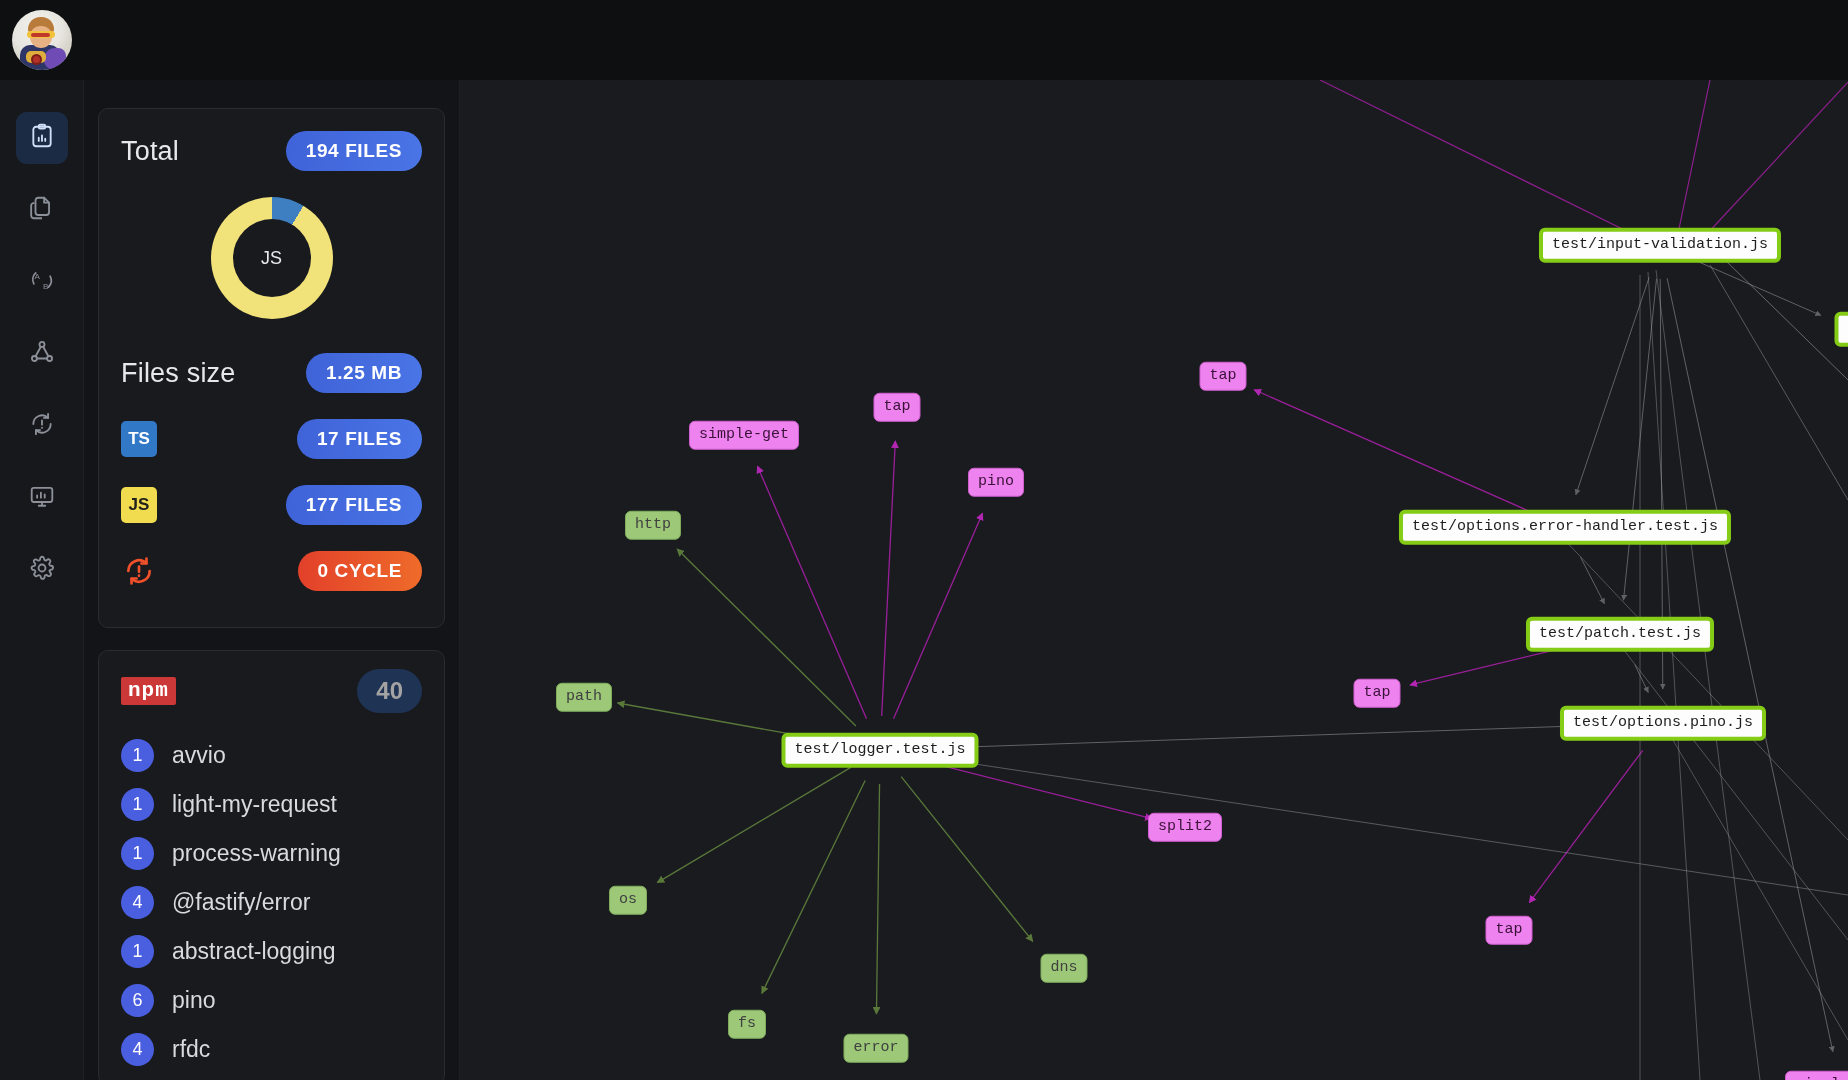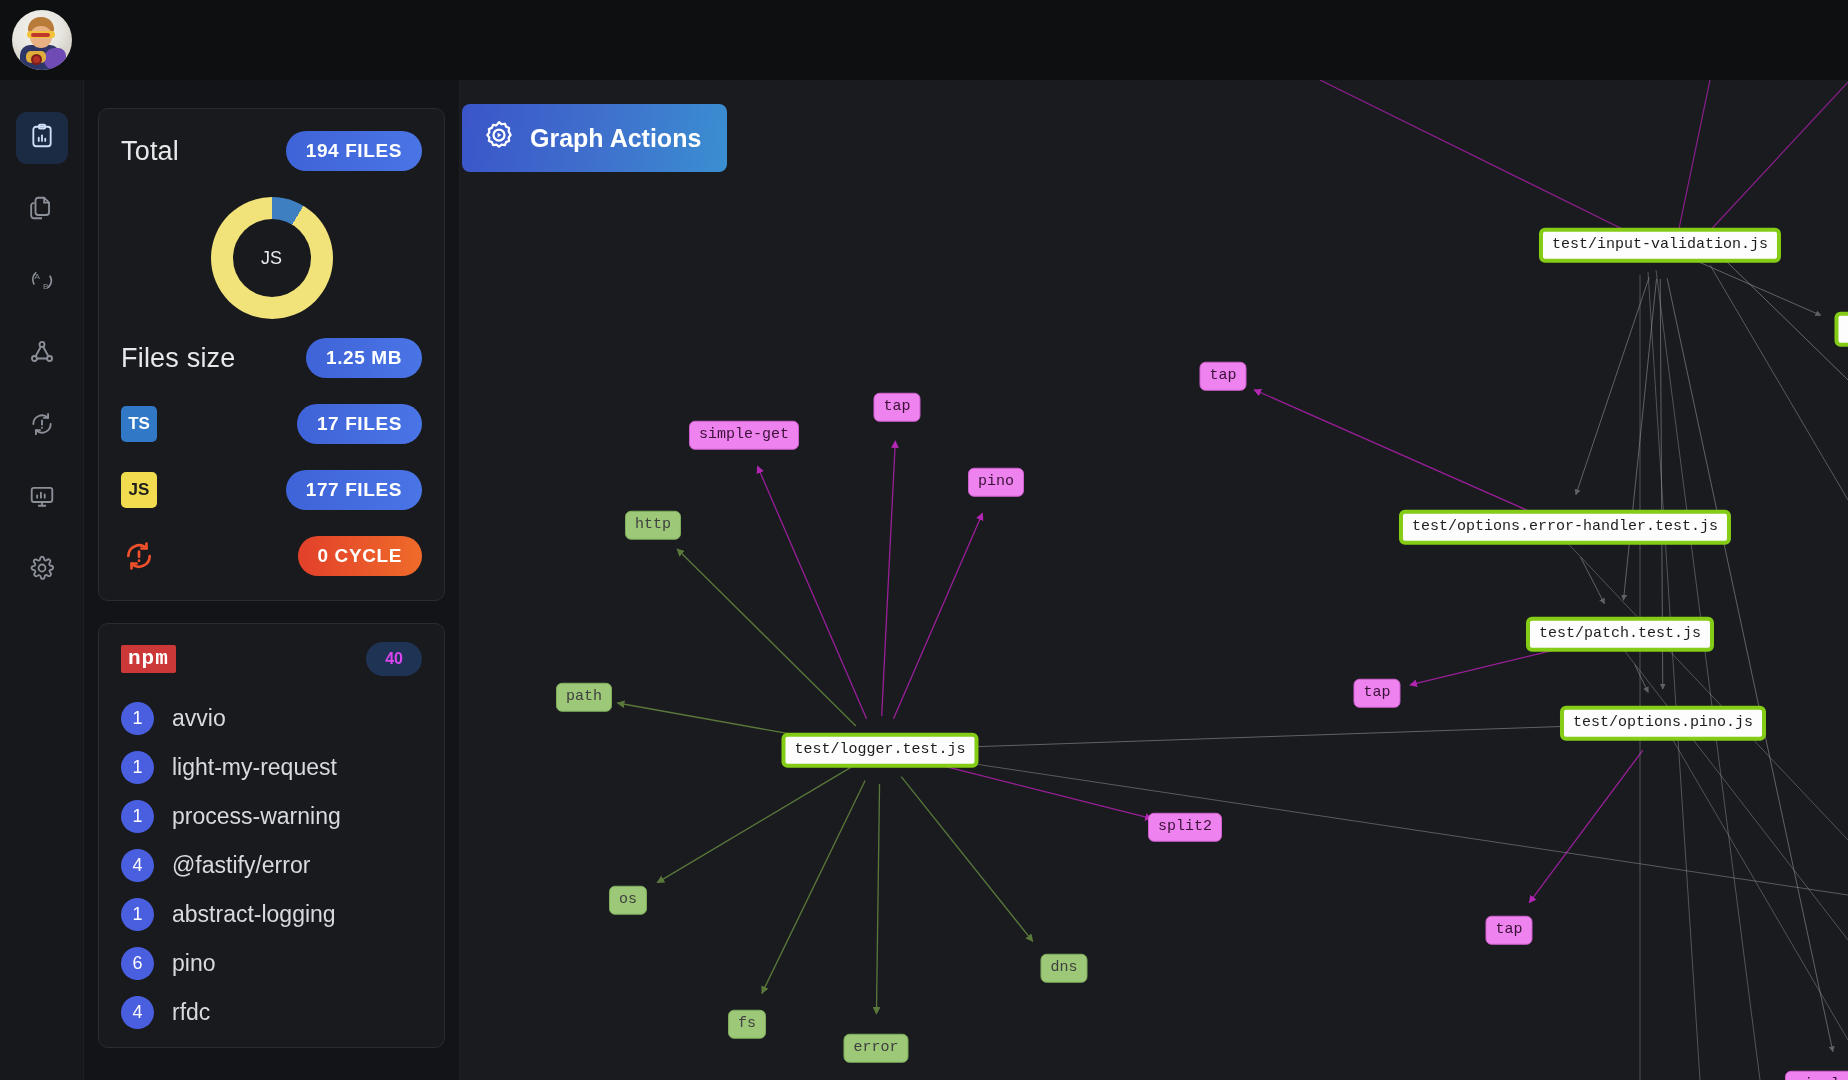--- a/index.html
+++ b/index.html
@@ -47,21 +47,21 @@
   .rail-btn svg { width: 26px; height: 26px; }
 
   
   #panel {
     position: absolute; left: 84px; top: 80px; width: 376px; height: 1000px;
     background: #131417; border-right: 1px solid #1d1f23; padding: 28px 14px 0 14px;
     overflow: hidden; z-index: 10;
   }
   .card {
     background: #191a1e; border: 1px solid #2a2c31; border-radius: 10px;
-    padding: 22px 22px 24px 22px;
+    padding: 22px 22px 36px 22px;
   }
   .card + .card { margin-top: 22px; }
   .row { display: flex; align-items: center; justify-content: space-between; }
   .row + .row { margin-top: 26px; }
   .row-label { color: #e6e8ea; font-size: 27px; font-weight: 400; letter-spacing: .2px; }
   .pill {
     border-radius: 999px; color: #fff; font-weight: 700; font-size: 19px;
     padding: 9px 20px; letter-spacing: .6px; white-space: nowrap;
   }
   .pill.blue { background: linear-gradient(90deg,#3f63d8 0%,#4a75e6 100%); }
@@ -89,21 +89,21 @@
   .cycle-ico svg { width: 32px; height: 32px; }
 
   
   #npm-card { padding: 18px 22px 10px 22px; }
   .npm-logo {
     display: inline-flex; align-items: center; justify-content: center;
     background: #cb3837; color: #fff; font-family: "Liberation Mono", monospace;
     font-weight: 700; font-size: 21px; letter-spacing: 1px; padding: 3px 7px 4px 7px;
     border-radius: 2px; line-height: 1;
   }
-  .count-pill { background: #1f3354; color: #d946ef; border-radius: 999px; font-size: 16px; font-weight: 700; padding: 8px 19px; }
+  .count-pill { background: #1f3354; color: #a3a3a3; border-radius: 999px; font-size: 24px; font-weight: 700; padding: 8px 19px; }
   .pkg-list { margin-top: 18px; }
   .pkg-item { display: flex; align-items: center; gap: 18px; padding: 8px 0; }
   .pkg-num {
     width: 33px; height: 33px; border-radius: 50%; background: #4a5ee0; color: #fff;
     display: flex; align-items: center; justify-content: center; font-size: 18px; font-weight: 500; flex: none;
   }
   .pkg-name { color: #d7dade; font-size: 23px; }
 
   
   #graph {
@@ -225,21 +225,21 @@
         <span class="pill blue">194 FILES</span>
       </div>
 
       <div class="donut-wrap">
         <div class="donut">
           <div class="ring"></div>
           <div class="hole">JS</div>
         </div>
       </div>
 
-      <div class="row" style="margin-top:19px">
+      <div class="row" style="margin-top:34px">
         <span class="row-label">Files size</span>
         <span class="pill blue">1.25 MB</span>
       </div>
 
       <div class="row">
         <span class="lang-badge ts">TS</span>
         <span class="pill blue">17 FILES</span>
       </div>
 
       <div class="row">
@@ -343,30 +343,20 @@
         <path d="M1300 1000 L1196 190" stroke="#9a9aa0" stroke-width="1" fill="none" opacity=".45"></path>
         <path d="M1240 1000 L1188 192" stroke="#9a9aa0" stroke-width="1" fill="none" opacity=".45"></path>
         <path d="M1180 1000 L1180 195" stroke="#9a9aa0" stroke-width="1" fill="none" opacity=".45"></path>
         <path d="M1388 760 L1100 455" stroke="#9a9aa0" stroke-width="1" fill="none" opacity=".45"></path>
         <path d="M1388 860 L1160 565" stroke="#9a9aa0" stroke-width="1" fill="none" opacity=".45"></path>
         <path d="M1388 960 L1210 655" stroke="#9a9aa0" stroke-width="1" fill="none" opacity=".45"></path>
         <path d="M455 675 L1388 815" stroke="#9a9aa0" stroke-width="1" fill="none" opacity=".5"></path>
       </g>
     </svg>
 
-    <button id="graph-actions">
-      <span>
-        <svg viewBox="0 0 24 24" fill="none" stroke="currentColor" stroke-width="1.8">
-          <path d="M12 1.8l2.1 1.6 2.6-.4 1 2.4 2.4 1-.4 2.6L21.3 12l-1.6 2.1.4 2.6-2.4 1-1 2.4-2.6-.4L12 21.3l-2.1-1.6-2.6.4-1-2.4-2.4-1 .4-2.6L2.7 12l1.6-2.1-.4-2.6 2.4-1 1-2.4 2.6.4z" stroke-linejoin="round"></path>
-          <circle cx="12" cy="12" r="4.4"></circle>
-          <path d="M10.9 10.1l3.1 1.9-3.1 1.9z" fill="currentColor" stroke="none"></path>
-        </svg>
-      </span>
-      <span>Graph Actions</span>
-    </button>
 
     <div id="node-layer">
         <div class="node file" style="left: 420px; top: 670px;">test/logger.test.js</div>
         <div class="node file" style="left: 1200px; top: 165px;">test/input-validation.js</div>
         <div class="node file" style="left: 1105px; top: 447px;">test/options.error-handler.test.js</div>
         <div class="node file" style="left: 1160px; top: 554px;">test/patch.test.js</div>
         <div class="node file" style="left: 1203px; top: 643px;">test/options.pino.js</div>
         <div class="node file" style="left: 1392px; top: 249px;">t</div>
         <div class="node core" style="left: 193px; top: 445px;">http</div>
         <div class="node core" style="left: 124px; top: 617px;">path</div>

